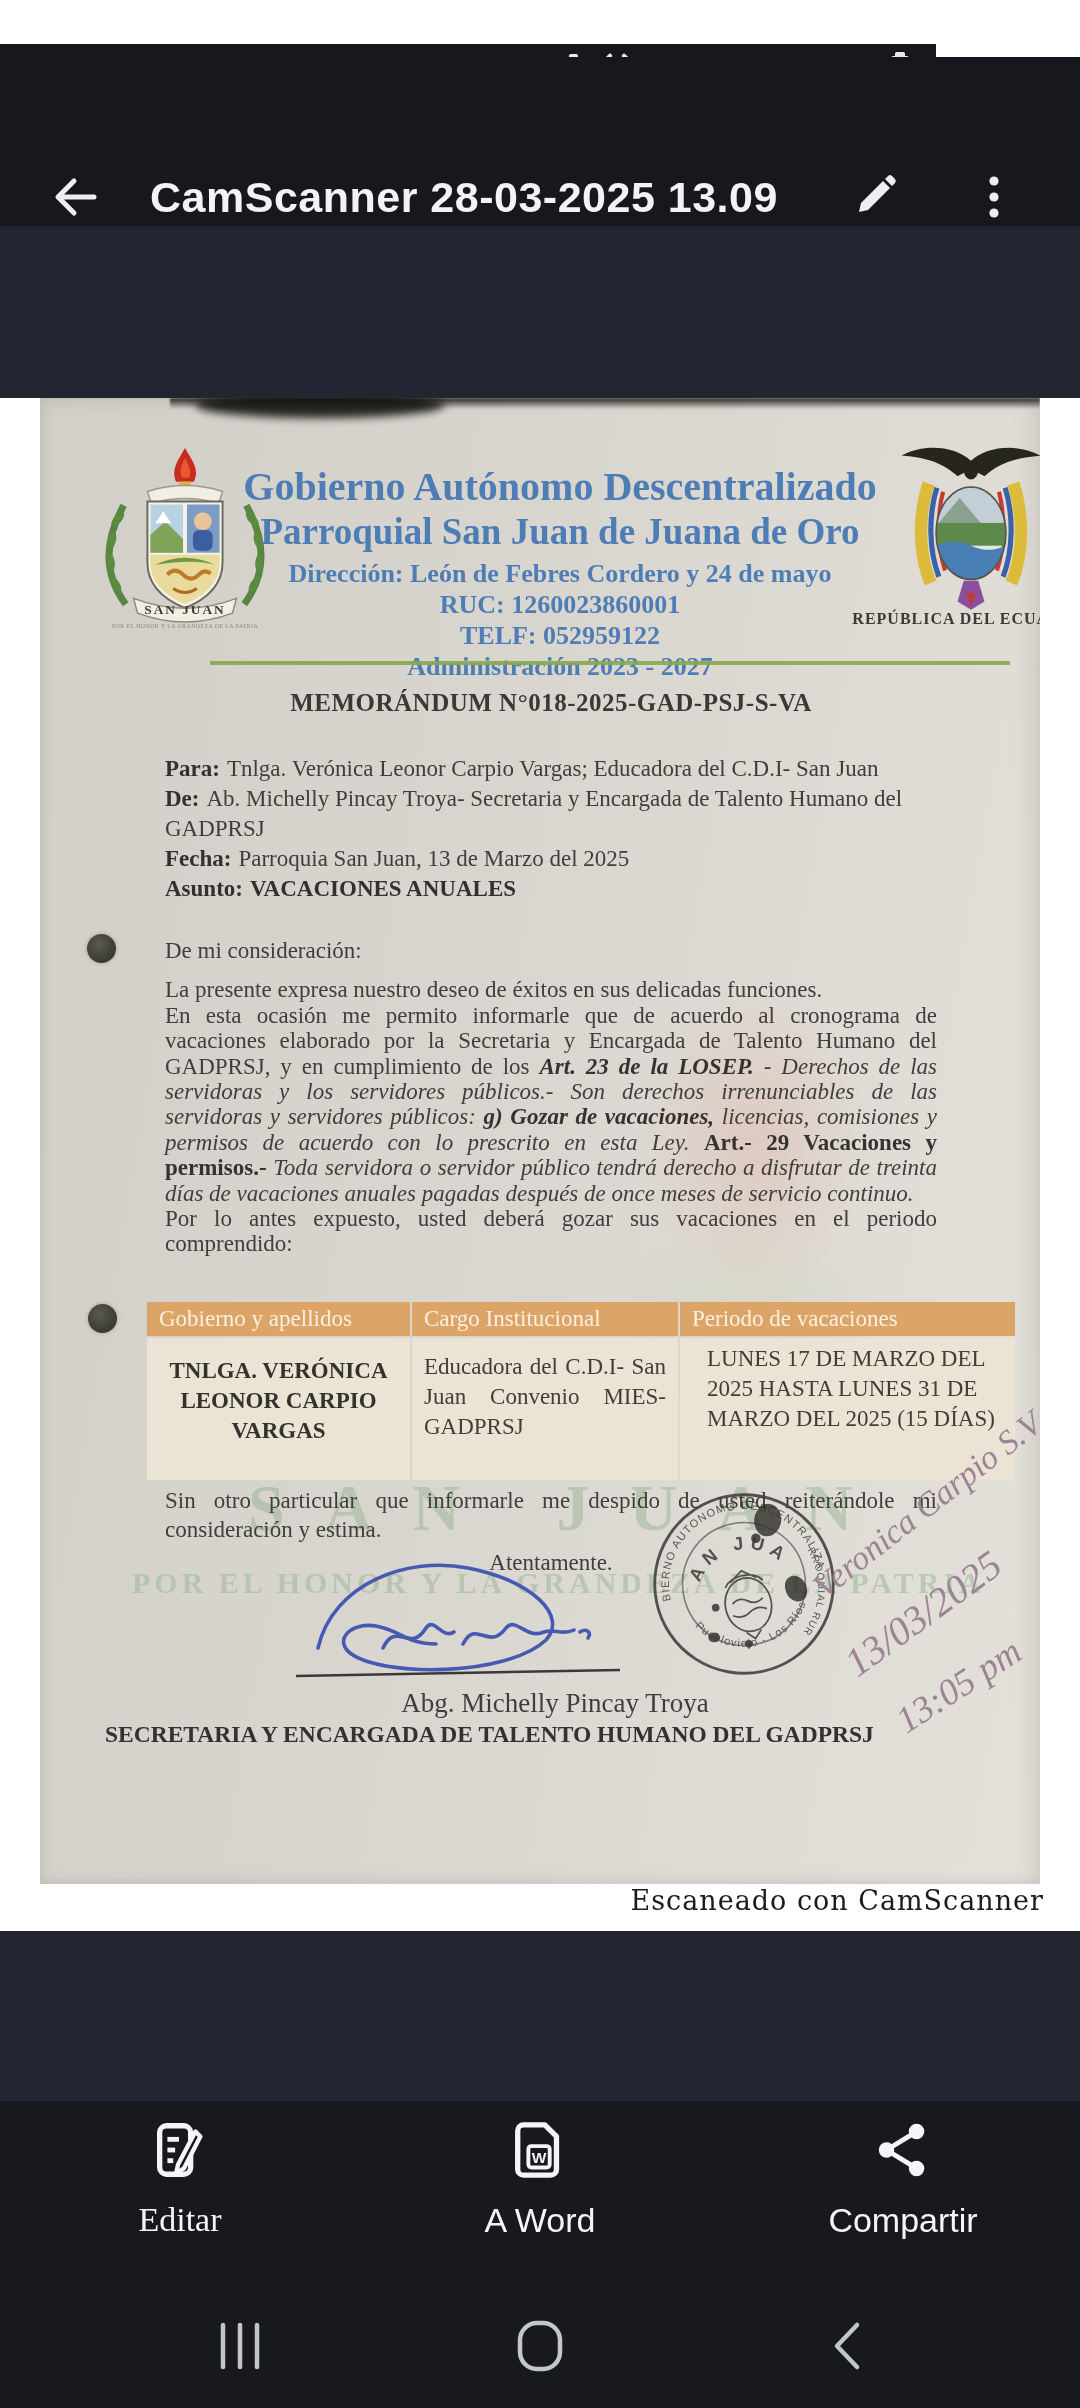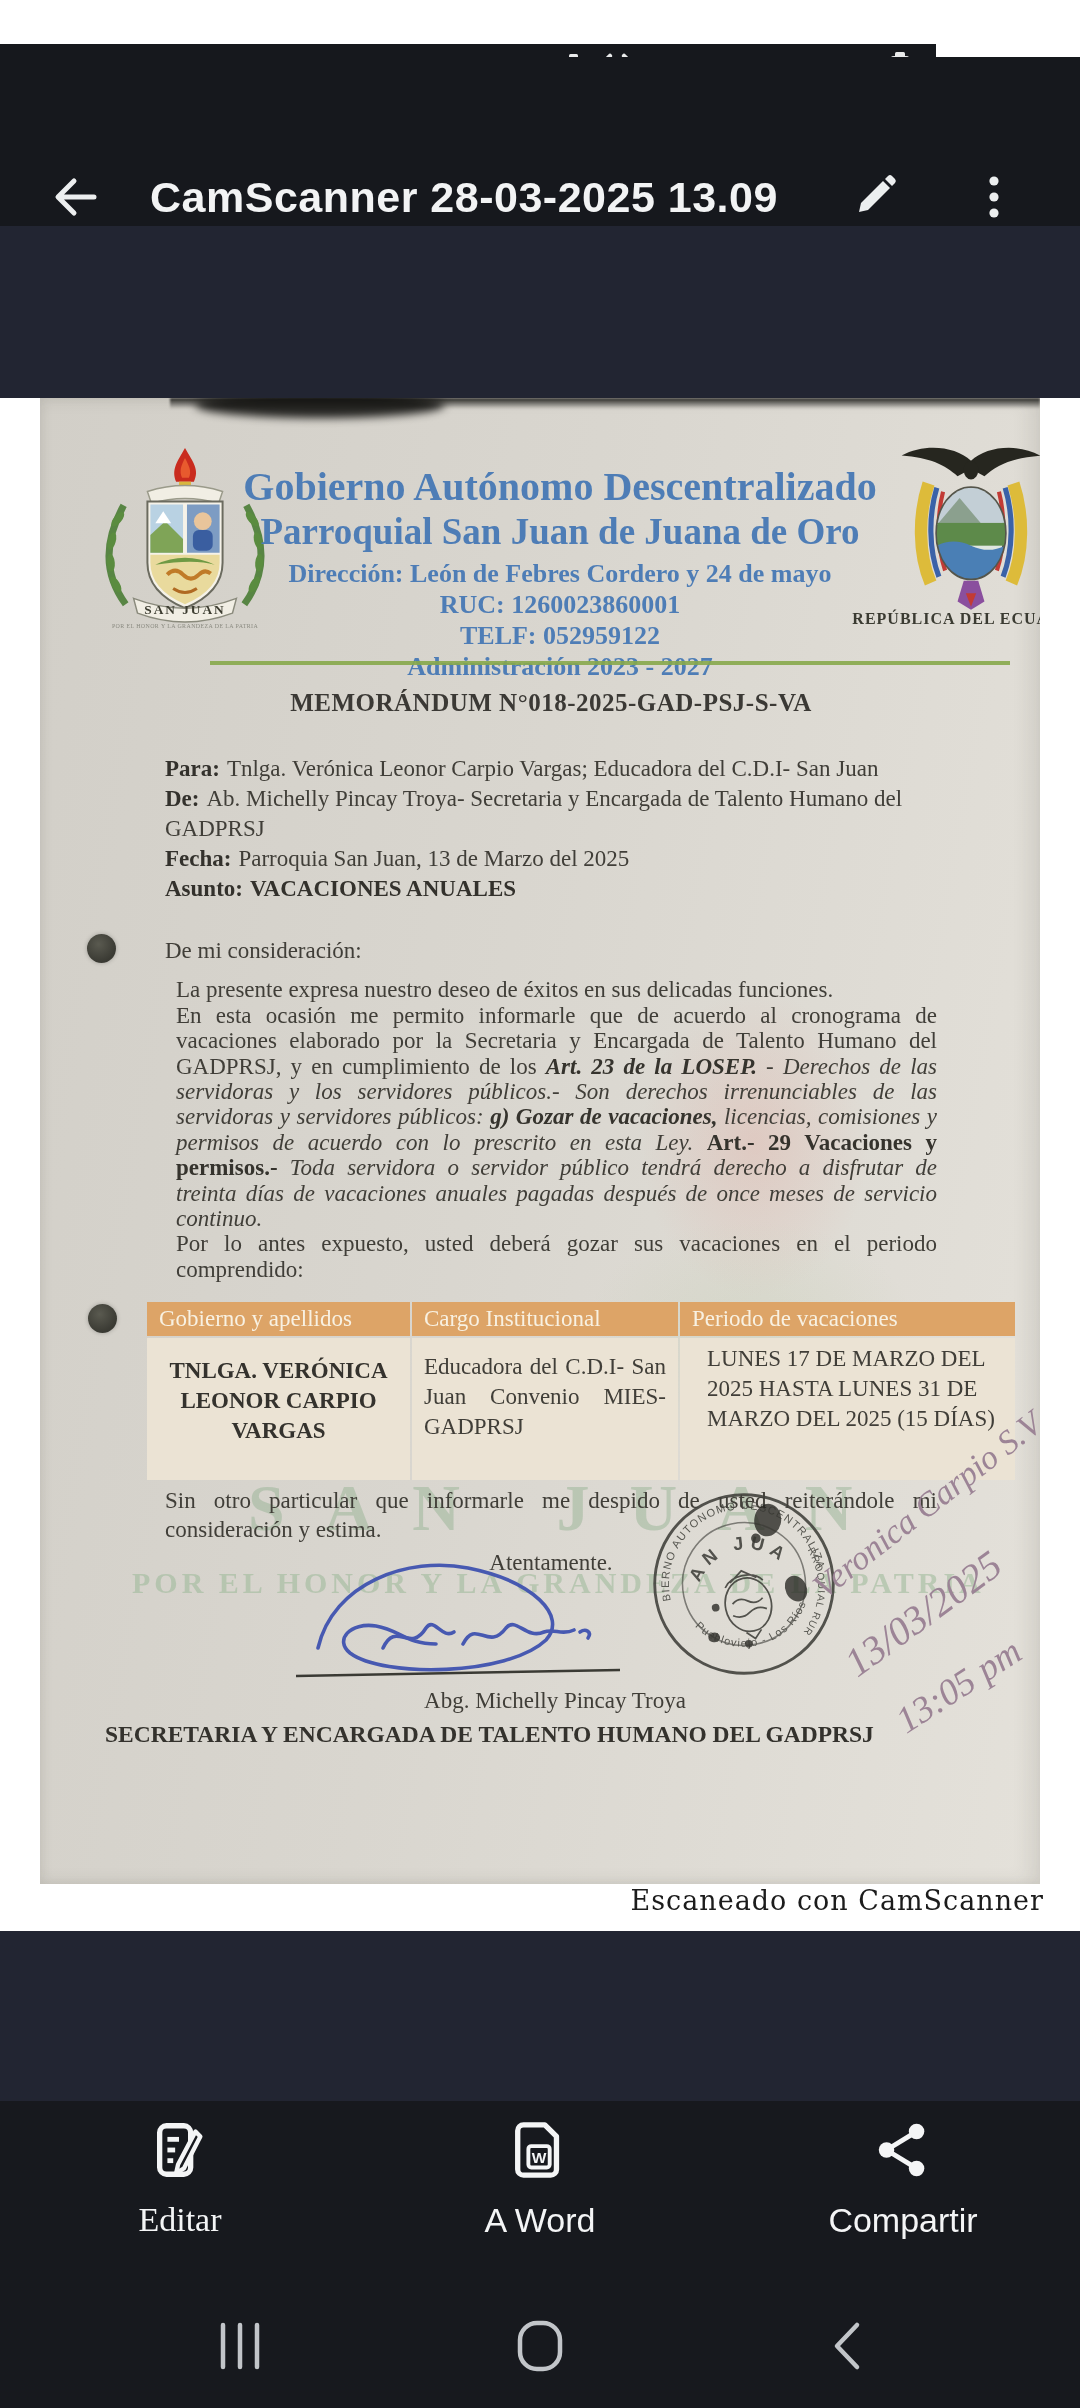--- a/index.html
+++ b/index.html
@@ -61,39 +61,39 @@
   .lh4 { font-size:26px; font-weight:bold; line-height:31px; }
   .green-rule { position:absolute; left:170px; top:263px; width:800px; height:4px; background:#87a94b; opacity:.9; }
   
   .memo-title { position:absolute; left:125px; top:291px; width:772px; text-align:center;
     font-size:25px; font-weight:bold; color:#3b3935; letter-spacing:0.5px; z-index:1;}
   .meta { position:absolute; left:125px; top:356px; width:772px; font-size:23px; line-height:30px; z-index:1;}
   .meta b { color:#33312c; }
   .meta .val { padding-left:7px; }
   .body-block { position:absolute; left:125px; top:540px; width:772px; font-size:23px; line-height:25.4px; z-index:1; }
   .body-block .salutation { margin-bottom:14px; }
-  .body-block p.just { text-align:justify;margin-left:11px; }
+  .body-block p.just { text-align:justify; }
   .it { font-style:italic; }
   .bi { font-style:italic; font-weight:bold; color:#35332d; }
   .bb { font-weight:bold; color:#35332d; }
   
   .vac-table { position:absolute; left:107px; top:904px; width:868px; z-index:1; }
   .vac-head { display:grid; grid-template-columns:263px 266px 335px; gap:2px; }
   .vac-head > div { background:#dda467; color:#f8f1e2; font-size:23px; height:34px;
     line-height:34px; padding-left:12px; }
   .vac-row { display:grid; grid-template-columns:263px 266px 335px; gap:2px; margin-top:2px; }
   .vac-row > div { background:#ebe3d4; min-height:142px; font-size:23px; line-height:30px; padding:10px 12px; }
   .vac-row .c1 { text-align:center; font-weight:bold; color:#34322d; padding-top:18px;}
   .vac-row .c2 { text-align:justify; padding-top:14px; }
   .vac-row .c3 { padding-top:6px;padding-left:27px; }
   
   .closing-p { position:absolute; left:125px; top:1088px; width:772px; font-size:23px; line-height:29px; text-align:justify; z-index:1;}
   .salute { position:absolute; left:125px; top:1152px; width:772px; text-align:center; font-size:23px; z-index:1;}
   .signature { position:absolute; left:248px; top:1150px; width:345px; height:140px; z-index:2; }
-  .signer { position:absolute; left:185px; top:1290px; width:660px; text-align:center; font-size:23px; z-index:1;}
+  .signer { position:absolute; left:185px; top:1290px; width:660px; text-align:center; font-size:27px; z-index:1;}
   .signer-role { position:absolute; left:65px; top:1323px; width:900px; 
     font-size:23.5px; font-weight:bold; color:#34322d; z-index:1;}
   .stamp { position:absolute; left:608px; top:1090px; width:192px; height:192px;
     transform:rotate(-12deg); opacity:.88; z-index:2;}
   .hand { position:absolute; font-family:"Liberation Serif", serif; font-style:italic;
     color:#9c8496; z-index:3; white-space:nowrap; }
   .hw-name { left:748px; top:1088px; font-size:34px; transform:rotate(-38deg); }
   .hw-date { left:792px; top:1192px; font-size:40px; transform:rotate(-36deg); }
   .hw-time { left:848px; top:1266px; font-size:37px; transform:rotate(-33deg); }
   

